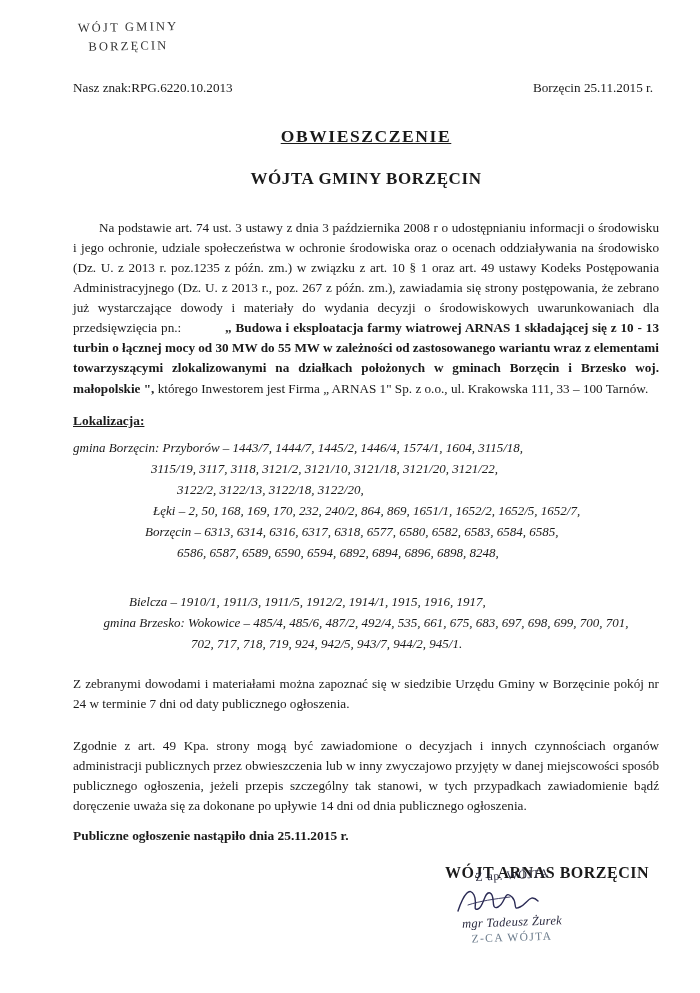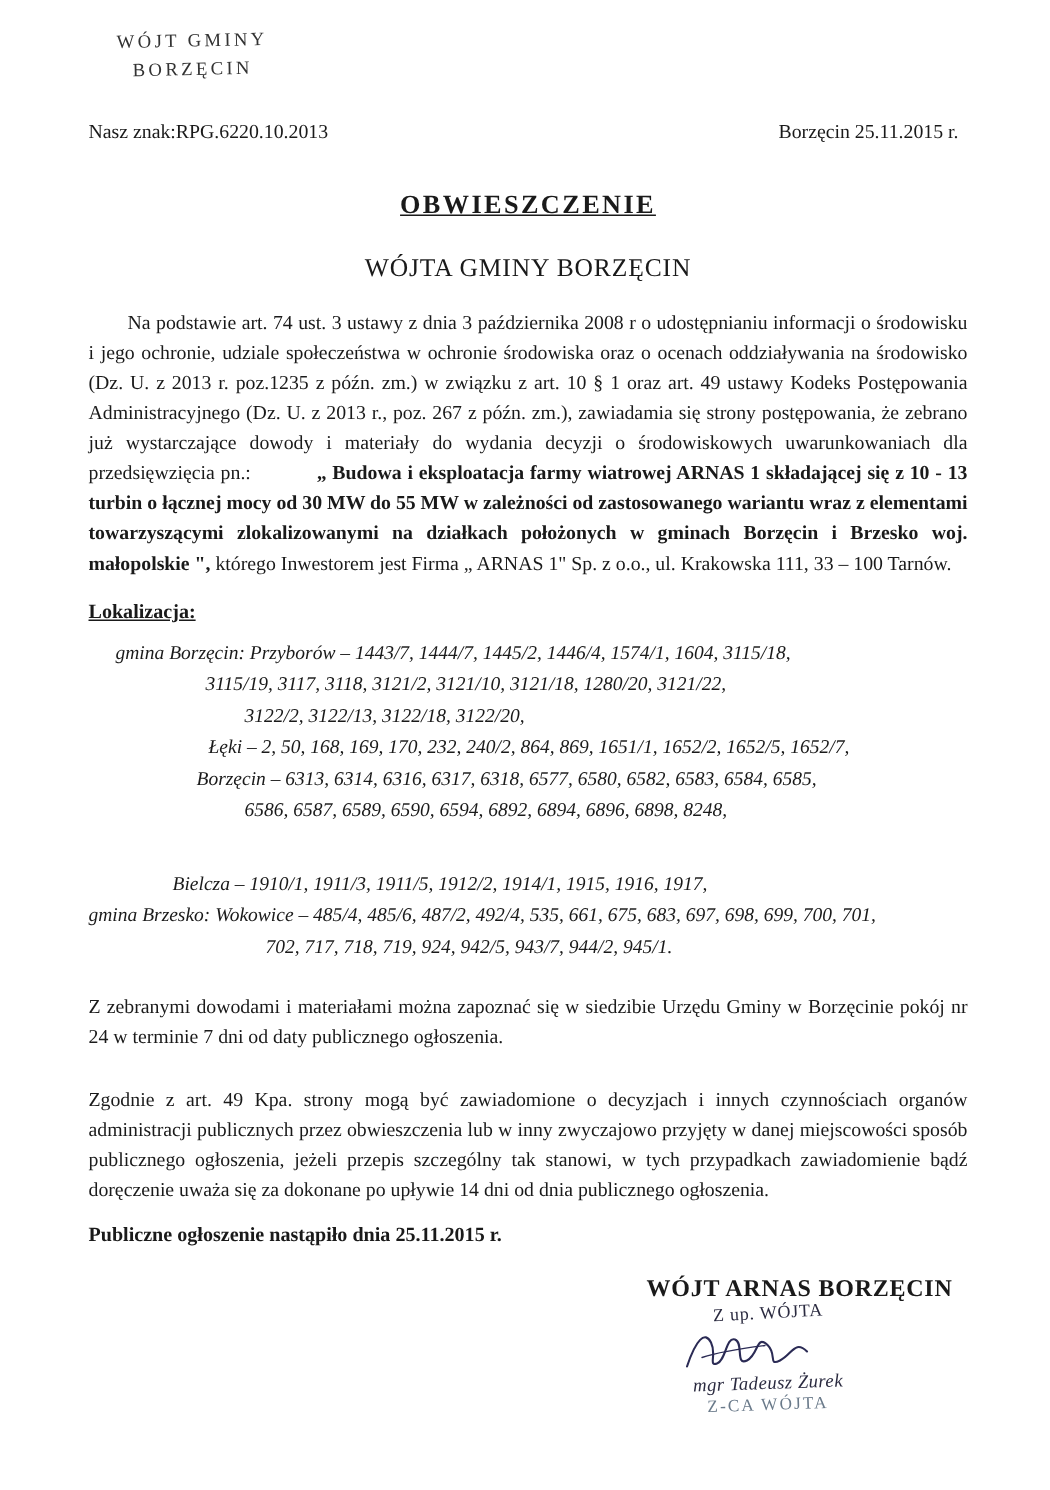--- a/index.html
+++ b/index.html
@@ -32,21 +32,21 @@
     letter-spacing: 2.2px;
     color: #333;
     line-height: 1.55;
     text-align: center;
     transform: rotate(-1.2deg);
   }
   .stamp div { white-space: nowrap; }
 
   .content {
     position: absolute;
-    left: 59px;
+    left: 73px;
     top: 80px;
     width: 586px;
   }
 
   .meta-row {
     display: flex;
     justify-content: space-between;
     align-items: baseline;
     font-size: 13.2px;
     margin-bottom: 30px;
@@ -59,23 +59,23 @@
     font-size: 17.5px;
     font-weight: bold;
     letter-spacing: 1.6px;
     text-decoration: underline;
     margin-top: 12px;
     margin-bottom: 22px;
   }
   .title2 {
     text-align: center;
     font-size: 17px;
-    font-weight: normal;
+    font-weight: bold;
     letter-spacing: 0.6px;
-    margin-bottom: 16px;
+    margin-bottom: 29px;
   }
 
   p.body {
     font-size: 13.2px;
     line-height: 1.52;
     text-align: justify;
     margin: 0 0 10px 0;
     text-indent: 26px;
   }
   p.body.noindent { text-indent: 0; }
@@ -88,29 +88,29 @@
     text-decoration: underline;
     margin: 14px 0 8px 0;
   }
 
   .loc-block {
     font-size: 13px;
     font-style: italic;
     line-height: 1.62;
   }
   .loc-line { white-space: nowrap; }
-  .loc-l0 { margin-left: 18px; }
+  .loc-l0 { }
   .loc-l1 { margin-left: 78px; }
   .loc-l2 { margin-left: 104px; }
   .loc-l3 { margin-left: 80px; }
   .loc-l4 { margin-left: 96px; }
   .loc-l5 { margin-left: 72px; }
   .loc-l6 { margin-left: 104px; }
   .loc-l7 { margin-left: 56px; margin-top: 28px; }
-  .loc-l8 { margin-left: 0px; }
+  .loc-l8 { margin-left: 0px; text-align: center; }
   .loc-l9 { margin-left: 118px; }
 
   .spacer-20 { height: 20px; }
   .spacer-12 { height: 12px; }
 
   .public-note {
     font-size: 13.4px;
     font-weight: bold;
     margin: 12px 0 20px 0;
   }
@@ -178,21 +178,21 @@
 
     <div class="title1">OBWIESZCZENIE</div>
     <div class="title2">WÓJTA GMINY BORZĘCIN</div>
 
     <p class="body"><span>Na podstawie art. 74 ust. 3 ustawy z dnia 3 października 2008 r o udostępnianiu informacji o środowisku i jego ochronie, udziale społeczeństwa w ochronie środowiska oraz o ocenach oddziaływania na środowisko (Dz. U.  z 2013 r. poz.1235  z późn. zm.) w związku z art. 10 § 1 oraz art. 49 ustawy Kodeks Postępowania Administracyjnego (Dz. U. z 2013 r., poz. 267 z późn. zm.), zawiadamia się strony postępowania, że zebrano już wystarczające dowody i materiały do wydania decyzji o środowiskowych uwarunkowaniach dla przedsięwzięcia pn.: </span><span class="bold">„ Budowa i eksploatacja farmy wiatrowej ARNAS 1 składającej się z 10 - 13 turbin o łącznej mocy od 30 MW do 55 MW w zależności od zastosowanego wariantu wraz z elementami towarzyszącymi zlokalizowanymi na działkach położonych w gminach Borzęcin i Brzesko woj. małopolskie ",</span><span> którego Inwestorem jest Firma „ ARNAS 1" Sp. z o.o., ul. Krakowska 111, 33 – 100 Tarnów.</span></p>
 
     <div class="section-label">Lokalizacja:</div>
 
     <div class="loc-block">
       <div class="loc-line loc-l0">gmina Borzęcin: Przyborów – 1443/7, 1444/7, 1445/2, 1446/4, 1574/1, 1604, 3115/18,</div>
-      <div class="loc-line loc-l1">3115/19, 3117, 3118, 3121/2, 3121/10, 3121/18, 1280/20, 3121/22,</div>
+      <div class="loc-line loc-l1">3115/19, 3117, 3118, 3121/2, 3121/10, 3121/18, 3121/20, 3121/22,</div>
       <div class="loc-line loc-l2">3122/2, 3122/13, 3122/18, 3122/20,</div>
       <div class="loc-line loc-l3">Łęki – 2, 50, 168, 169, 170, 232, 240/2, 864, 869, 1651/1, 1652/2, 1652/5, 1652/7,</div>
       <div class="loc-line loc-l5">Borzęcin – 6313, 6314, 6316, 6317, 6318, 6577, 6580, 6582, 6583, 6584, 6585,</div>
       <div class="loc-line loc-l6">6586, 6587, 6589, 6590, 6594, 6892, 6894, 6896, 6898, 8248,</div>
       <div class="loc-line loc-l7">Bielcza – 1910/1, 1911/3, 1911/5, 1912/2, 1914/1, 1915, 1916, 1917,</div>
       <div class="loc-line loc-l8">gmina Brzesko: Wokowice – 485/4, 485/6, 487/2, 492/4, 535, 661, 675, 683, 697, 698, 699, 700, 701,</div>
       <div class="loc-line loc-l9">702, 717, 718, 719, 924, 942/5, 943/7, 944/2, 945/1.</div>
     </div>
 
     <div class="spacer-20"></div>

